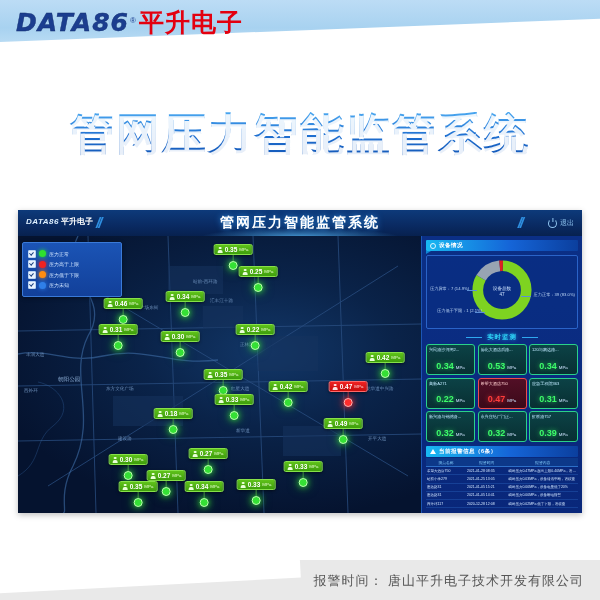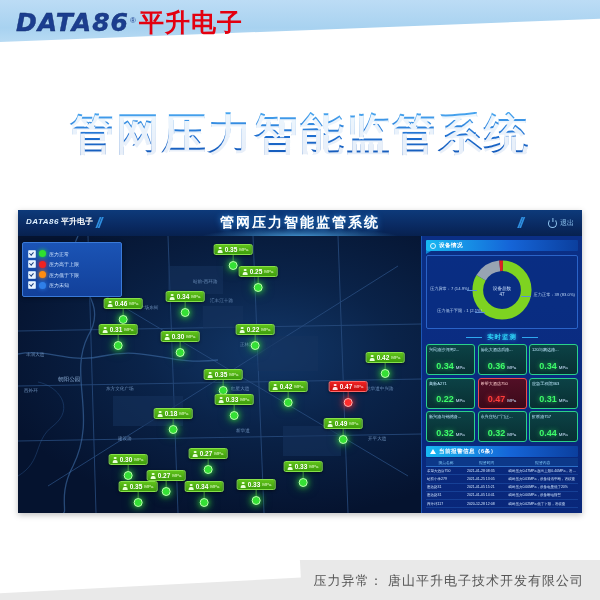--- a/index.html
+++ b/index.html
@@ -541,21 +541,21 @@
         <span class="cap2-line"></span>
       </div>
 
       <div class="cards">
           <div class="card">
             <div class="card-name">兴民路沙河闸2...</div>
             <div class="card-val"><span class="card-num">0.34</span><span class="card-unit">MPa</span></div>
           </div>
           <div class="card">
             <div class="card-name">德化大酒店后路...</div>
-            <div class="card-val"><span class="card-num">0.36</span><span class="card-unit">MPa</span></div>
+            <div class="card-val"><span class="card-num">0.53</span><span class="card-unit">MPa</span></div>
           </div>
           <div class="card">
             <div class="card-name">120与惠达路...</div>
             <div class="card-val"><span class="card-num">0.34</span><span class="card-unit">MPa</span></div>
           </div>
           <div class="card">
             <div class="card-name">高新A271</div>
             <div class="card-val"><span class="card-num">0.22</span><span class="card-unit">MPa</span></div>
           </div>
           <div class="card alarm">
@@ -569,21 +569,21 @@
           <div class="card">
             <div class="card-name">新兴路与锦绣路...</div>
             <div class="card-val"><span class="card-num">0.32</span><span class="card-unit">MPa</span></div>
           </div>
           <div class="card">
             <div class="card-name">永兴庄站厂门正...</div>
             <div class="card-val"><span class="card-num">0.32</span><span class="card-unit">MPa</span></div>
           </div>
           <div class="card">
             <div class="card-name">虹桥路757</div>
-            <div class="card-val"><span class="card-num">0.44</span><span class="card-unit">MPa</span></div>
+            <div class="card-val"><span class="card-num">0.39</span><span class="card-unit">MPa</span></div>
           </div>
         </div>
 
       <div class="alarm-cap">
         <span class="warn-ico"></span>
         <span class="cap-txt">当前报警信息（6条）</span>
       </div>
 
       <div class="atable">
         <div class="atr head">
@@ -617,16 +617,16 @@
               <div class="atd c2">2020-12-28 12:08</div>
               <div class="atd c3">瞬时压力0.02MPa 低于下限，请核查</div>
             </div>
           </div>
       </div>
 
     </div>
   </div>
 
   <div class="footer">
-    <div class="footer-txt">压力异常： 唐山平升电子技术开发有限公司</div>
+    <div class="footer-txt">报警时间： 唐山平升电子技术开发有限公司</div>
   </div>
 
 </div>
 
 </body></html>

